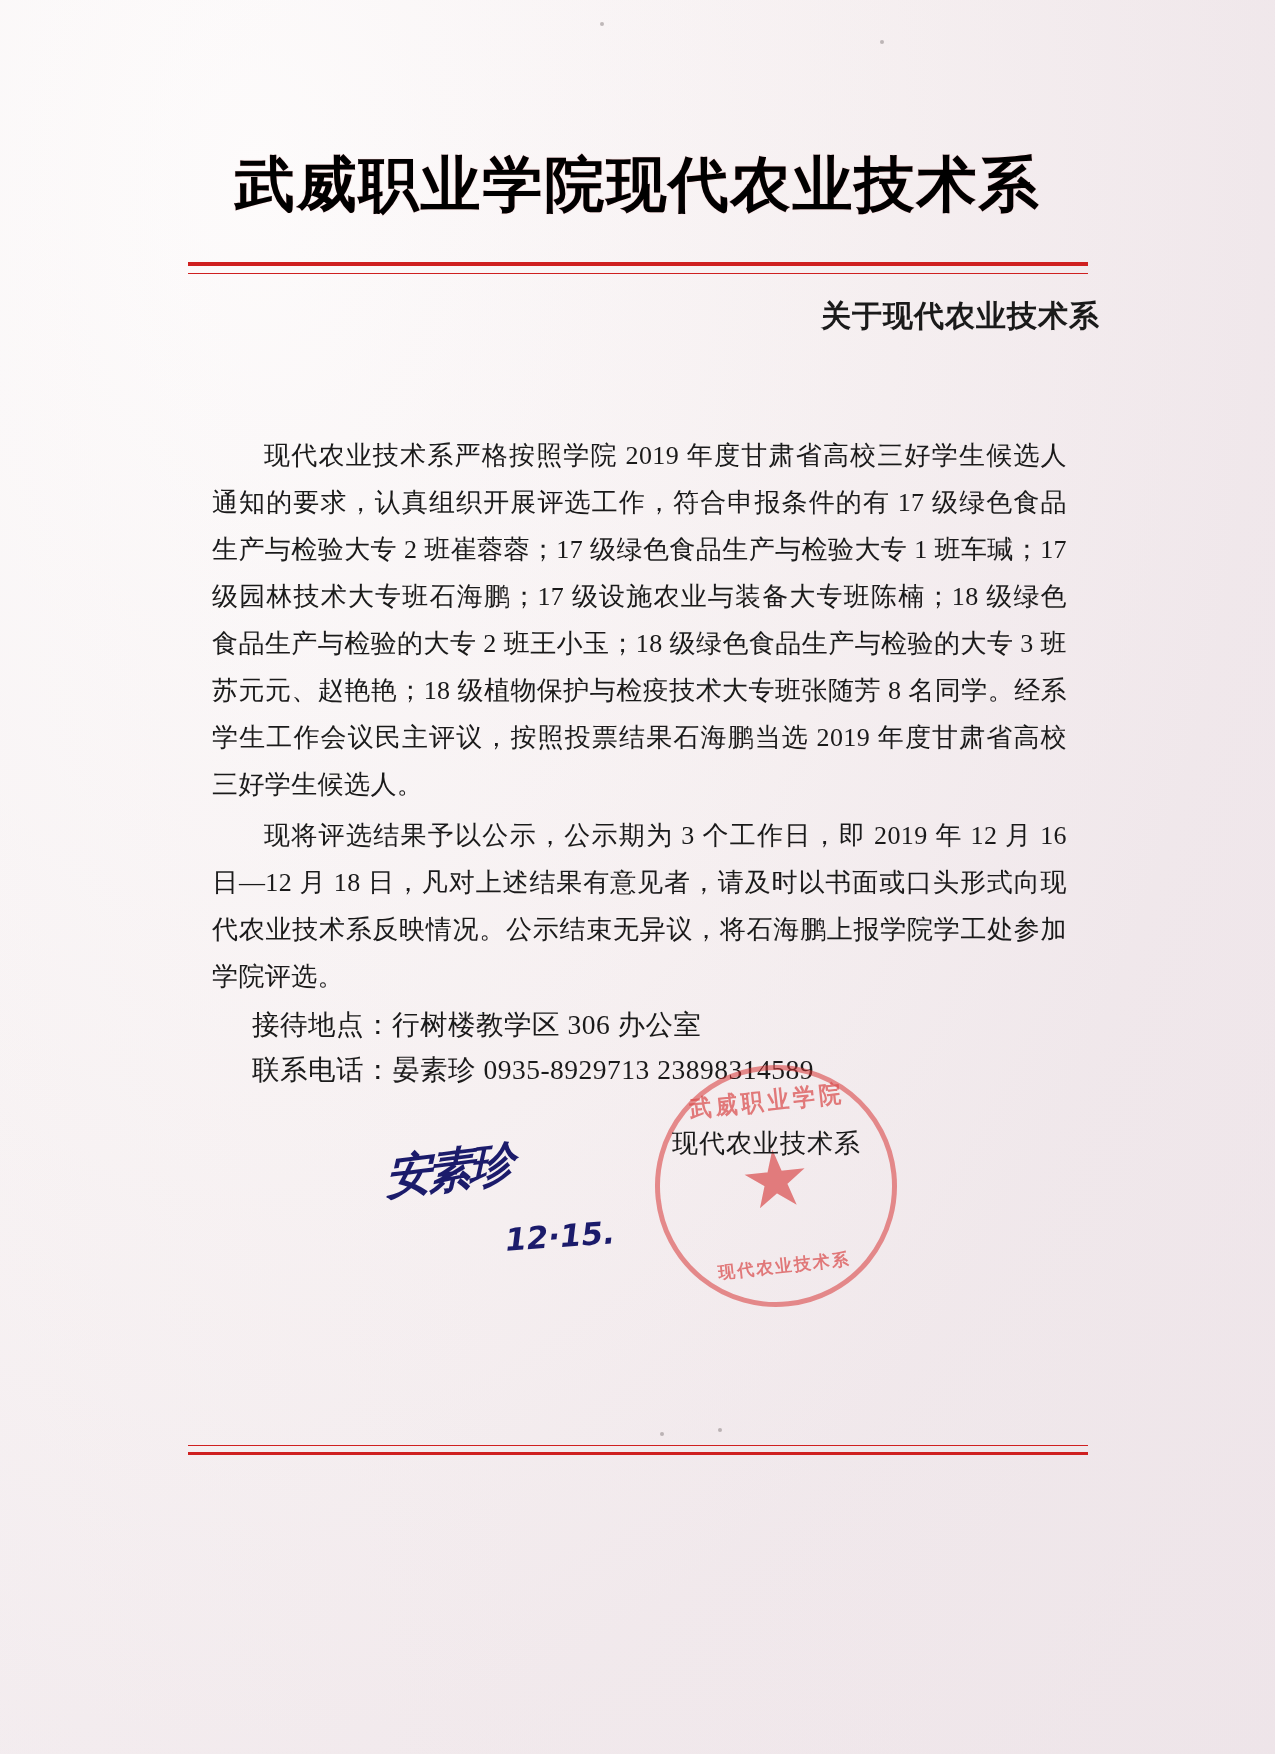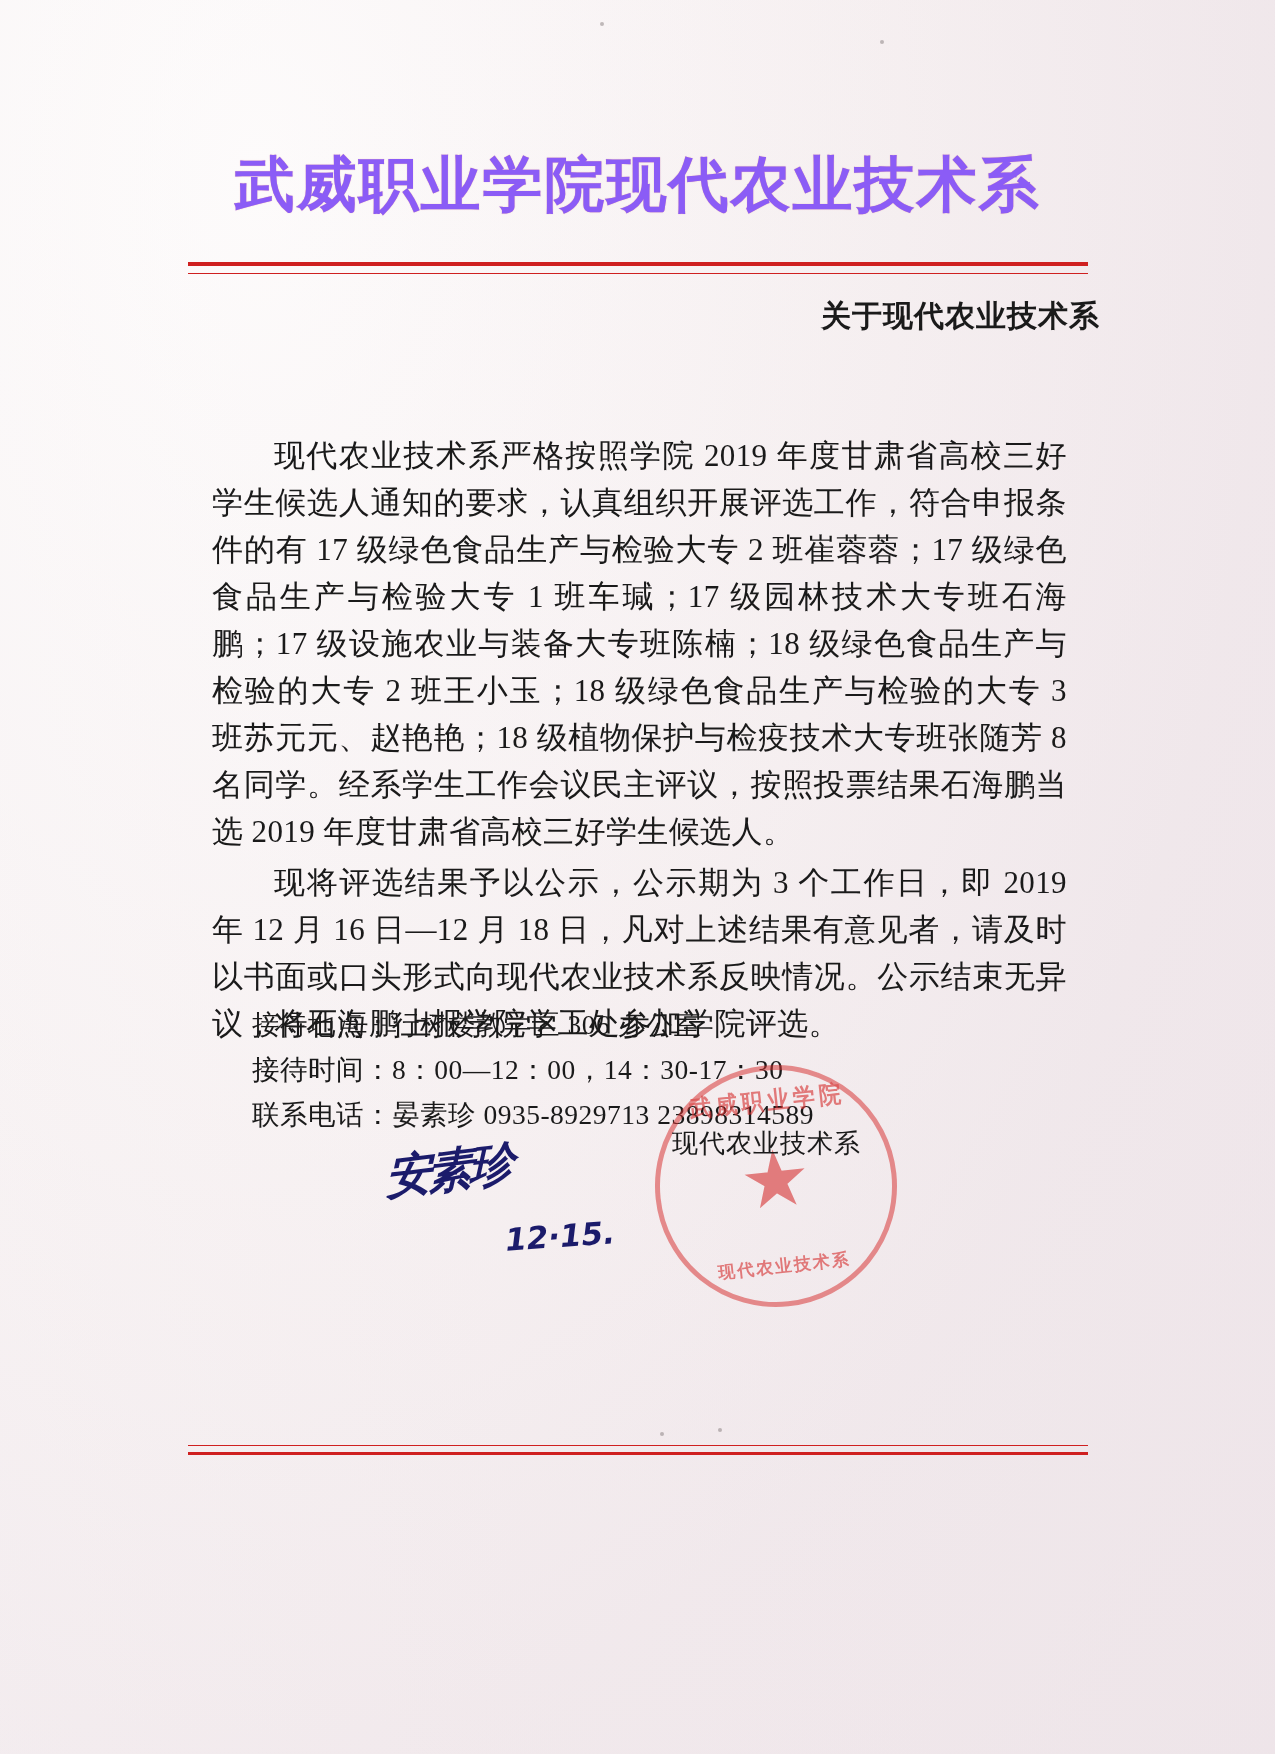--- a/index.html
+++ b/index.html
@@ -43,21 +43,21 @@
     left: 175px;
     top: 150px;
     width: 925px;
     text-align: center;
   }
   .letterhead-title {
     font-family: "DejaVu Serif", "Liberation Serif", serif;
     font-weight: 700;
     font-size: 60px;
     letter-spacing: 2px;
-    color: #8b5cf6;
+    color: #000000;
     line-height: 1.15;
     white-space: nowrap;
     text-shadow: 0 0 1px rgba(207,32,32,0.4);
   }
   .rule-thick {
     position: absolute;
     left: 188px;
     top: 262px;
     width: 900px;
     height: 4px;
@@ -95,21 +95,21 @@
   }
 
   
   .body-block {
     position: absolute;
     left: 212px;
     top: 432px;
     width: 855px;
   }
   .para {
-    font-size: 31px;
+    font-size: 26px;
     line-height: 47px;
     text-align: justify;
     text-justify: inter-ideograph;
     text-indent: 2em;
     margin: 0 0 4px 0;
     letter-spacing: 0.4px;
   }
   .para.second {
     margin-top: 2px;
   }
@@ -270,23 +270,20 @@
   <div class="body-block">
     <p class="para">现代农业技术系严格按照学院 2019 年度甘肃省高校三好学生候选人通知的要求，认真组织开展评选工作，符合申报条件的有 17 级绿色食品生产与检验大专 2 班崔蓉蓉；17 级绿色食品生产与检验大专 1 班车瑊；17 级园林技术大专班石海鹏；17 级设施农业与装备大专班陈楠；18 级绿色食品生产与检验的大专 2 班王小玉；18 级绿色食品生产与检验的大专 3 班苏元元、赵艳艳；18 级植物保护与检疫技术大专班张随芳 8 名同学。经系学生工作会议民主评议，按照投票结果石海鹏当选 2019 年度甘肃省高校三好学生候选人。</p>
     <p class="para second">现将评选结果予以公示，公示期为 3 个工作日，即 2019 年 12 月 16 日—12 月 18 日，凡对上述结果有意见者，请及时以书面或口头形式向现代农业技术系反映情况。公示结束无异议，将石海鹏上报学院学工处参加学院评选。</p>
   </div>
 
   <div class="contact-block">
     <div class="contact-line">
       <span class="label">接待地点：</span><span class="value">行树楼教学区 306 办公室</span>
     </div>
     <div class="contact-line">
-      <span class="label">接待时间：</span><span class="value">8：00—12：00，14：30-17：30</span>
-    </div>
-    <div class="contact-line">
       <span class="label">联系电话：</span><span class="value">晏素珍</span><span class="gap">&nbsp;</span><span class="value">0935-8929713</span><span class="gap">&nbsp;</span><span class="value">23898314589</span>
     </div>
   </div>
 
   <div class="seal">
     <div class="seal-inner-text">
       <div class="seal-top">武威职业学院</div>
       <div class="seal-star">★</div>
       <div class="seal-bottom">现代农业技术系</div>
     </div>

